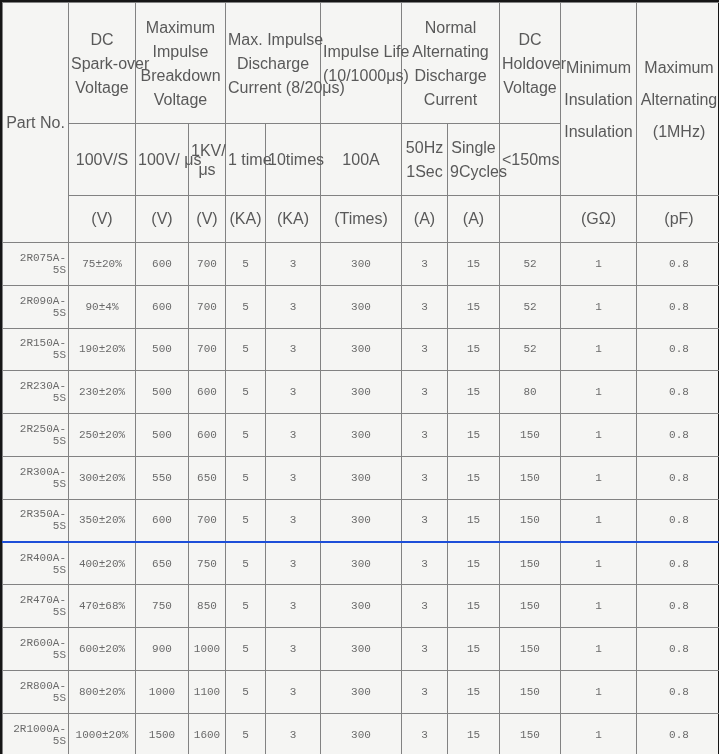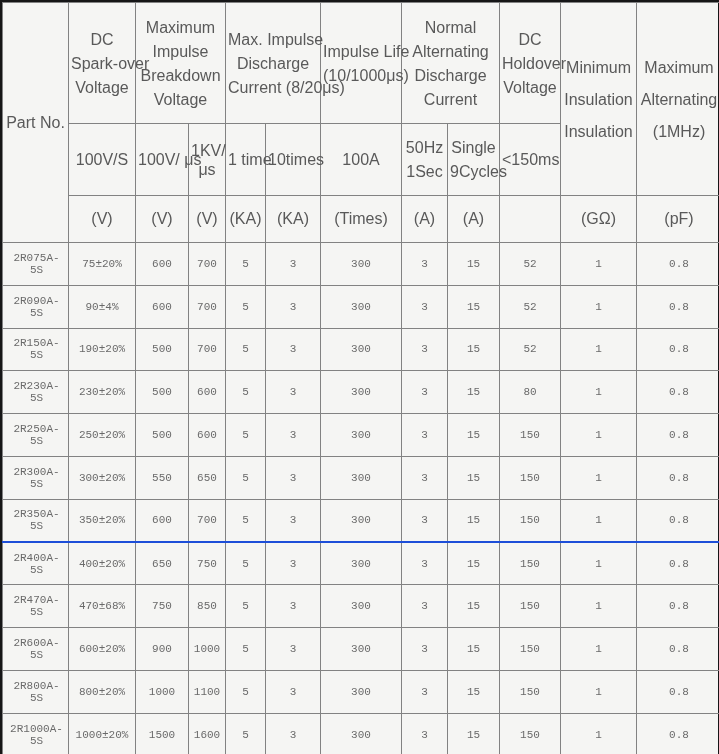--- a/index.html
+++ b/index.html
@@ -40,21 +40,21 @@
   .ln{line-height:19px;margin:5px 0;white-space:nowrap;}
   th.tall .ln{margin:13px 0;}
   th.tight .ln{margin:0;}
   tbody tr{height:42.8px;}
   tbody td{
     font-family:"Liberation Mono",monospace;
     font-size:11px;
     color:var(--data-text);
   }
   tbody td.part{
-    text-align:center;
+    text-align:right;
     padding-left:4px;
   }
   tbody tr.divider td{border-top:2px solid #1d4ed8;}
 </style>
 </head>
 <body>
 
 <div class="table-frame">
   <table>
     <colgroup>

